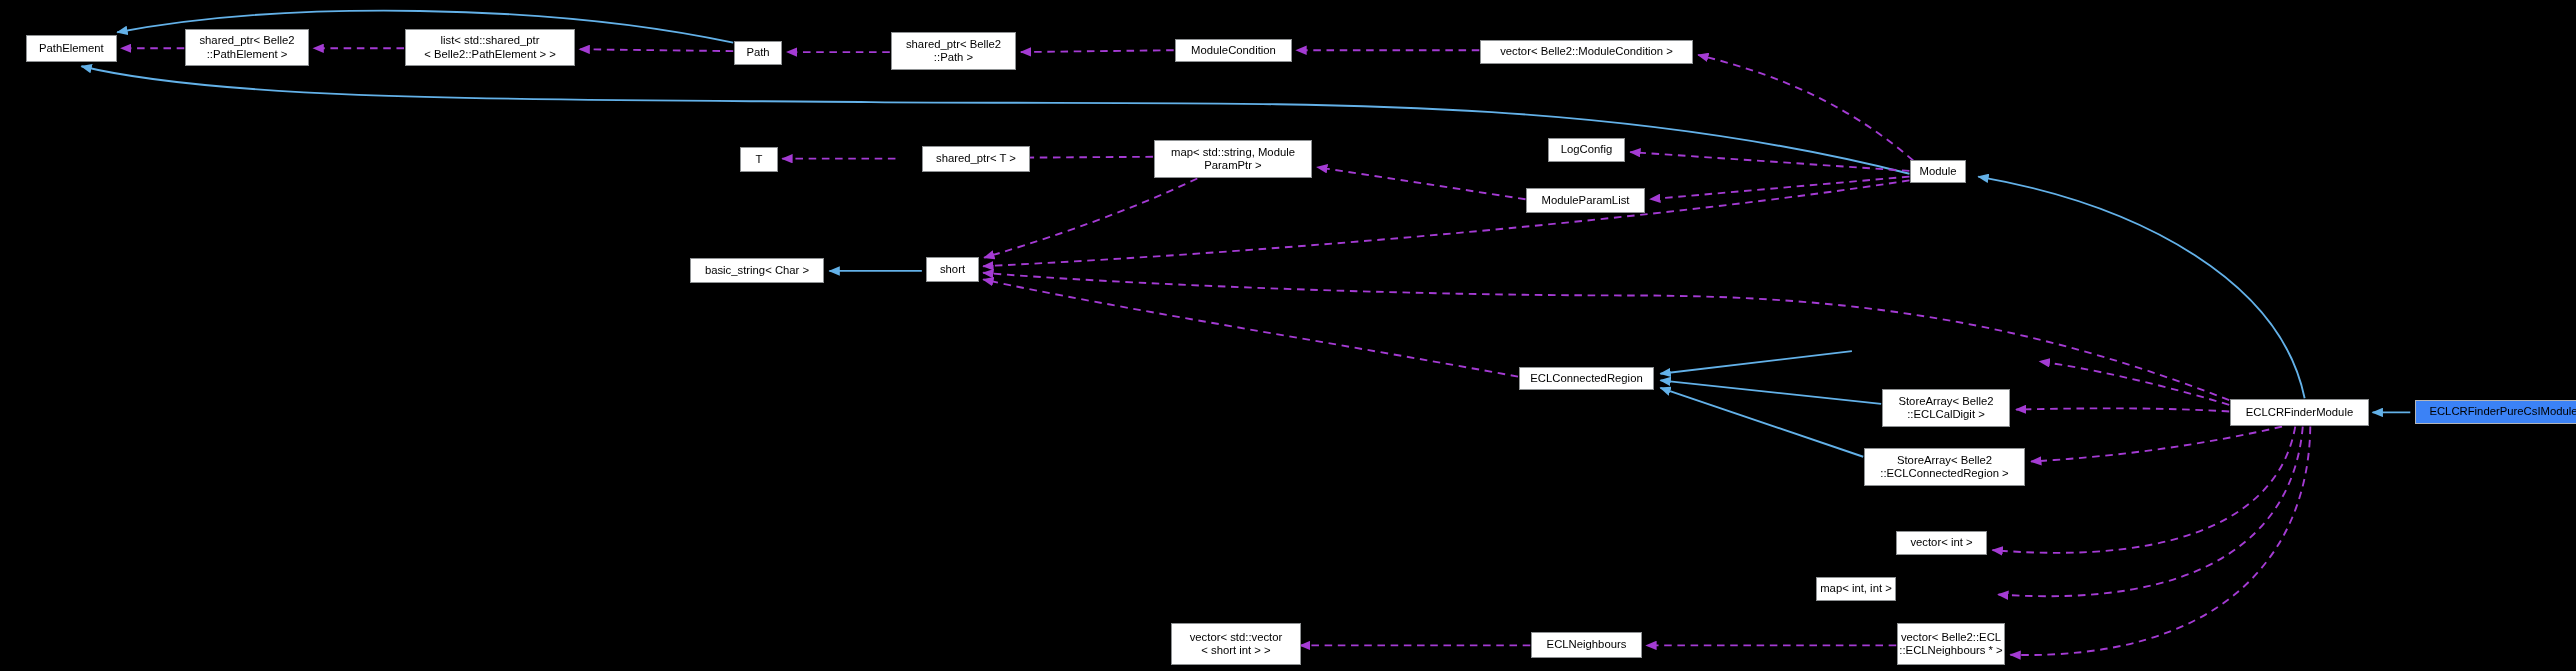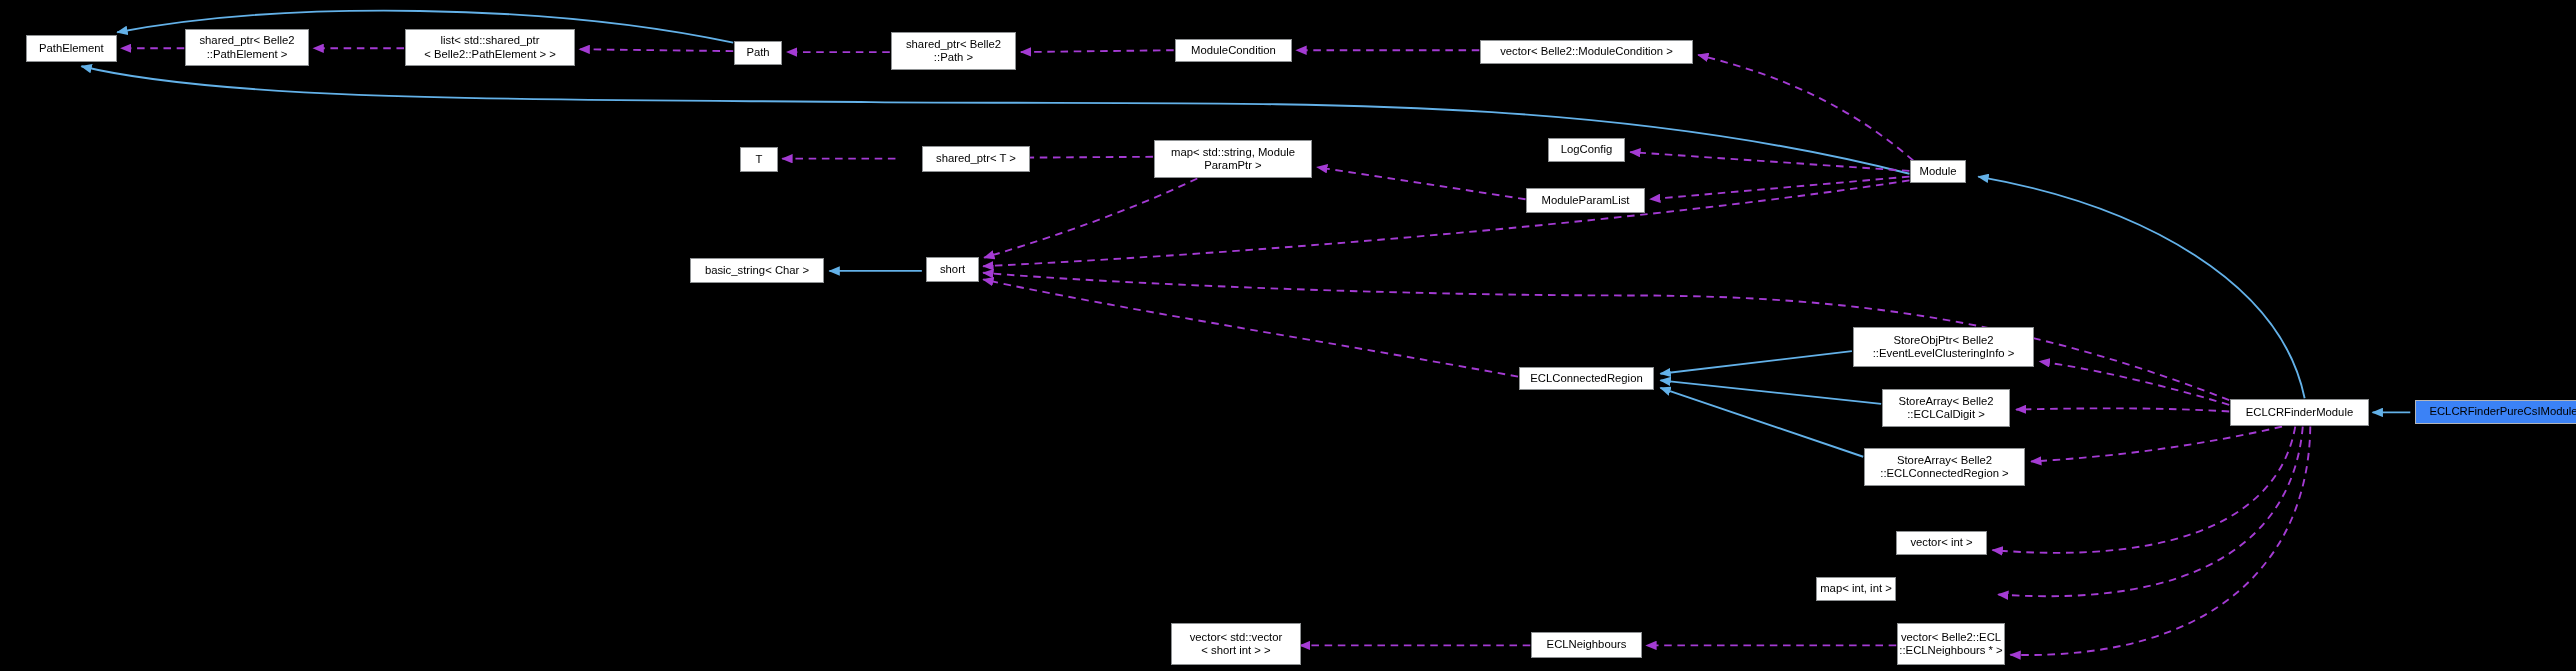--- a/index.html
+++ b/index.html
@@ -77,22 +77,20 @@
   <div class="node" style="left:718px;top:147px;width:38px;height:24.5px">T</div>
   <div class="node" style="left:900px;top:146px;width:108px;height:25.5px">shared_ptr&lt; T &gt;</div>
   <div class="node" style="left:1132px;top:140px;width:158px;height:38px">map&lt; std::string, Module
 ParamPtr &gt;</div>
   <div class="node" style="left:1526px;top:138px;width:77px;height:23.6px">LogConfig</div>
   <div class="node" style="left:1504px;top:188px;width:119px;height:24.5px">ModuleParamList</div>
   <div class="node" style="left:1888px;top:160px;width:56px;height:22.6px">Module</div>
   <div class="node" style="left:668px;top:258px;width:134px;height:24.5px">basic_string&lt; Char &gt;</div>
   <div class="node" style="left:904px;top:257px;width:53px;height:24.5px">short</div>
   <div class="node" style="left:1497px;top:367px;width:135px;height:22.6px">ECLConnectedRegion</div>
-  <div class="node" style="left:1831px;top:327px;width:181px;height:40px">StoreObjPtr&lt; Belle2
-::EventLevelClusteringInfo &gt;</div>
   <div class="node" style="left:1860px;top:389px;width:128px;height:38px">StoreArray&lt; Belle2
 ::ECLCalDigit &gt;</div>
   <div class="node" style="left:1842px;top:448px;width:161px;height:38px">StoreArray&lt; Belle2
 ::ECLConnectedRegion &gt;</div>
   <div class="node" style="left:2208px;top:399px;width:139px;height:27px">ECLCRFinderModule</div>
   <div class="node node-current" style="left:2393px;top:400px;width:177px;height:23.6px">ECLCRFinderPureCsIModule</div>
   <div class="node" style="left:1874px;top:531px;width:91px;height:23.6px">vector&lt; int &gt;</div>
   <div class="node" style="left:1794px;top:577px;width:80px;height:23.6px">map&lt; int, int &gt;</div>
   <div class="node" style="left:1149px;top:623px;width:130px;height:42px">vector&lt; std::vector
 &lt; short int &gt; &gt;</div>

